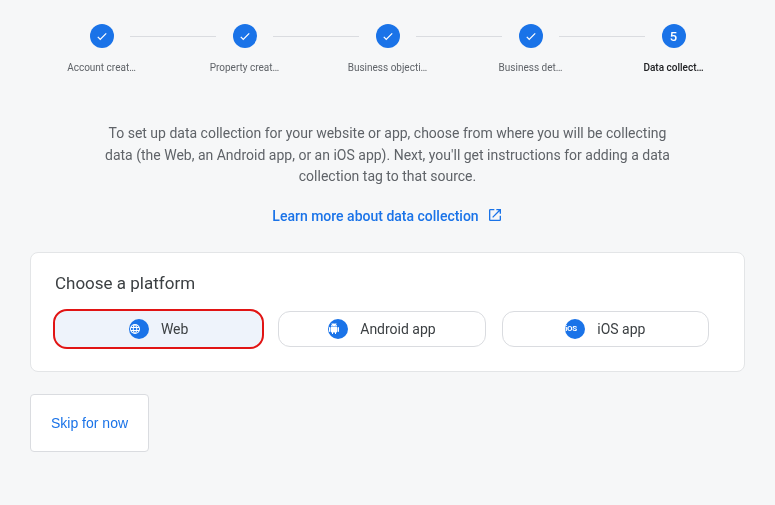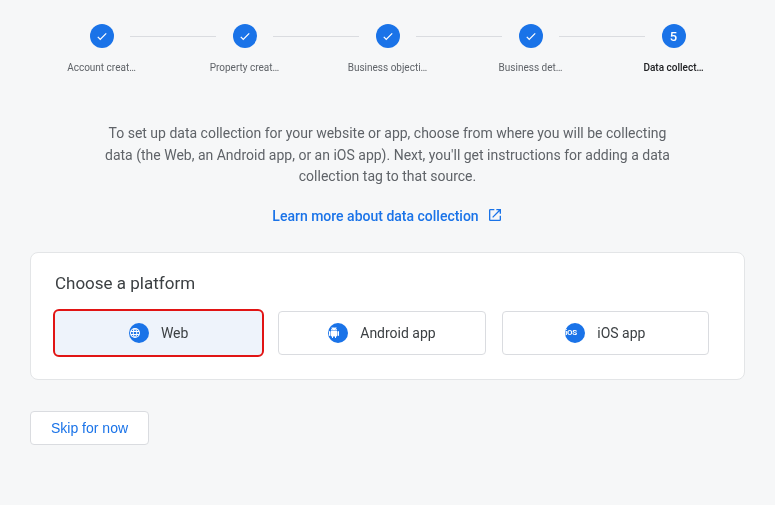--- a/index.html
+++ b/index.html
@@ -101,37 +101,37 @@
     cursor: pointer;
   }
   .learn-link svg { width: 16px; height: 16px; fill: #1a73e8; }
 
   
   .card {
     background: #fff;
     border: 1px solid #e3e5e7;
     border-radius: 8px;
     padding: 20px 35px 24px 24px;
-    margin-bottom: 31px;
+    margin-bottom: 22px;
   }
   .card-title {
     font-size: 17px;
     color: #3c4043;
     font-weight: 400;
     margin-bottom: 18px;
   }
   .platforms {
     display: flex;
     gap: 16px;
   }
   .platform {
     flex: 1;
     border: 1px solid #dadce0;
-    border-radius: 4px;
-    height: 44px;
+    border-radius: 12px;
+    height: 36px;
     display: flex;
     align-items: center;
     justify-content: center;
     gap: 12px;
     cursor: pointer;
     font-size: 14px;
     color: #3c4043;
     background: #fff;
   }
   .platform.selected {
@@ -159,21 +159,21 @@
   
   .skip-btn {
     display: inline-flex;
     align-items: center;
     border: 1px solid #dadce0;
     border-radius: 4px;
     background: #fff;
     color: #1a73e8;
     font-size: 14px;
     font-weight: 500;
-    padding: 8px 20px;
+    padding: 20px 20px;
     cursor: pointer;
   }
 </style>
 </head>
 <body>
 
 <div class="container">
 
   
   <div class="stepper">

